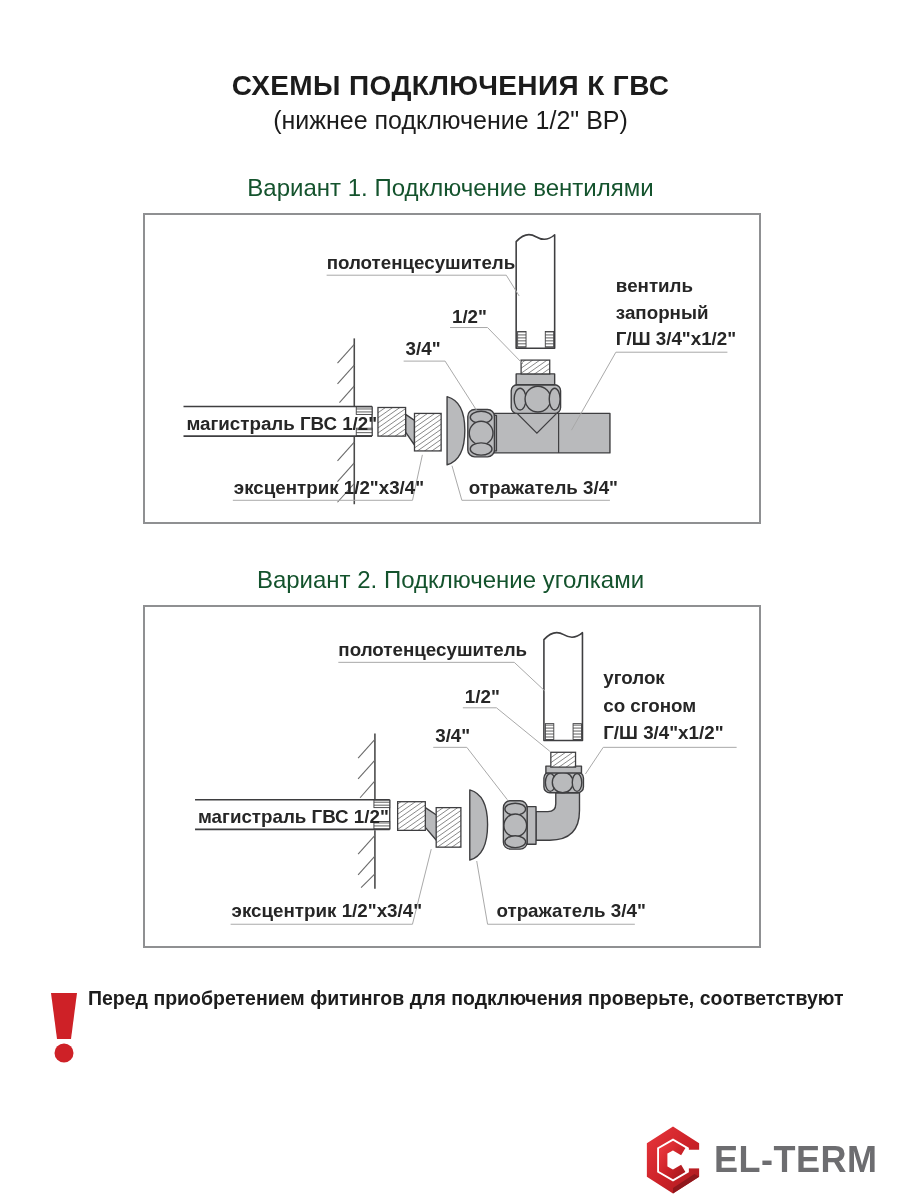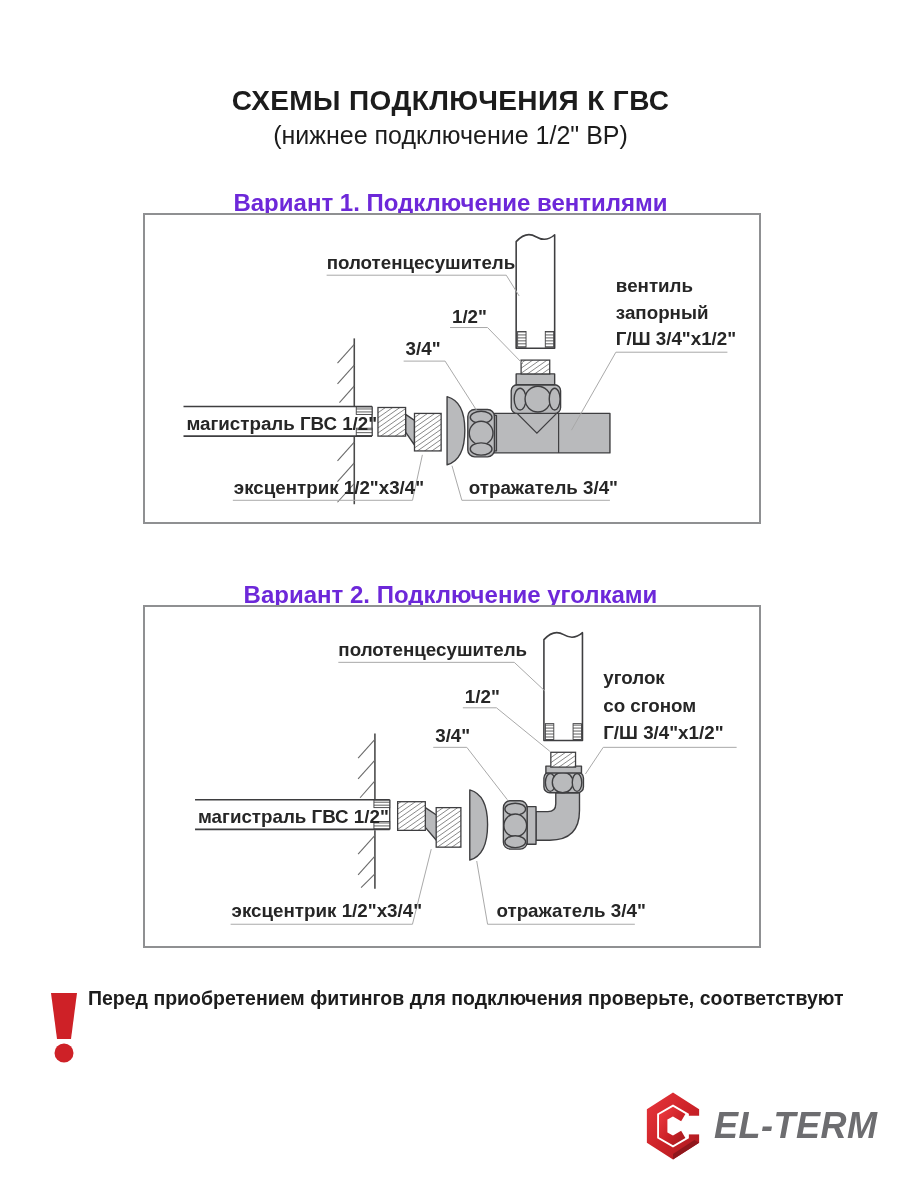--- a/index.html
+++ b/index.html
@@ -1,39 +1,39 @@
 <!DOCTYPE html>
 <html><head>
 <meta charset="utf-8">
 <style>
   html,body{margin:0;padding:0;background:#ffffff;}
   .page{position:relative;width:901px;height:1201px;background:#ffffff;overflow:hidden;
         font-family:"Liberation Sans",sans-serif;color:#1f1f1f;}
-  .centered{position:absolute;left:0;width:901px;text-align:center;margin-top:15px;}
+  .centered{position:absolute;left:0;width:901px;text-align:center;}
   .title{top:70px;font-size:28px;font-weight:700;letter-spacing:.4px;color:#1c1c1c;}
   .subtitle{top:106px;font-size:25px;font-weight:500;color:#1c1c1c;}
-  .vheading{font-size:24px;font-weight:700;color:#6d28d9;}
+  .vheading{font-size:24px;font-weight:400;color:#14532d;}
   .vh1{top:174px;}
   .vh2{top:566px;}
   .dbox{position:absolute;left:143px;width:618px;border:2px solid #8f9092;background:#fff;box-sizing:border-box;}
   .box1{top:213px;height:311px;}
   .box2{top:605px;height:343px;}
   .dbox svg{display:block;width:100%;height:100%;}
   .lbl{font-family:"Liberation Sans",sans-serif;font-size:19px;font-weight:600;fill:#262626;}
   .metal{fill:#b9babc;stroke:#3e3e40;stroke-width:1.4;stroke-linejoin:round;}
   .whitepart{fill:#ffffff;stroke:#3e3e40;stroke-width:1.6;stroke-linejoin:round;}
   .lead{stroke:#a8a8a8;stroke-width:1;fill:none;}
   .wallln{stroke:#4a4a4a;stroke-width:1.6;}
   .hatchln{stroke:#6a6a6a;stroke-width:1.1;}
   .warning{position:absolute;left:49px;top:985px;width:840px;}
   .warn-icon{position:absolute;left:0;top:7px;width:30px;height:72px;}
   .warn-text{position:absolute;left:39px;top:0;width:800px;font-size:19.5px;font-weight:600;
              line-height:26px;color:#1d1d1d;}
   .warn-line{white-space:pre-wrap;}
-  .logo{position:absolute;left:645px;top:1090px;display:flex;align-items:center;font-style:italic;}
+  .logo{position:absolute;left:645px;top:1124px;display:flex;align-items:center;}
   .logo-mark{width:56px;height:72px;}
   .logo-text{margin-left:13px;font-size:36px;font-weight:700;letter-spacing:.5px;color:#6d6d70;}
 </style>
 </head>
 <body>
 
 <div class="page">
 
   <div class="centered title">СХЕМЫ ПОДКЛЮЧЕНИЯ К ГВС</div>
   <div class="centered subtitle">(нижнее подключение 1/2" ВР)</div>

